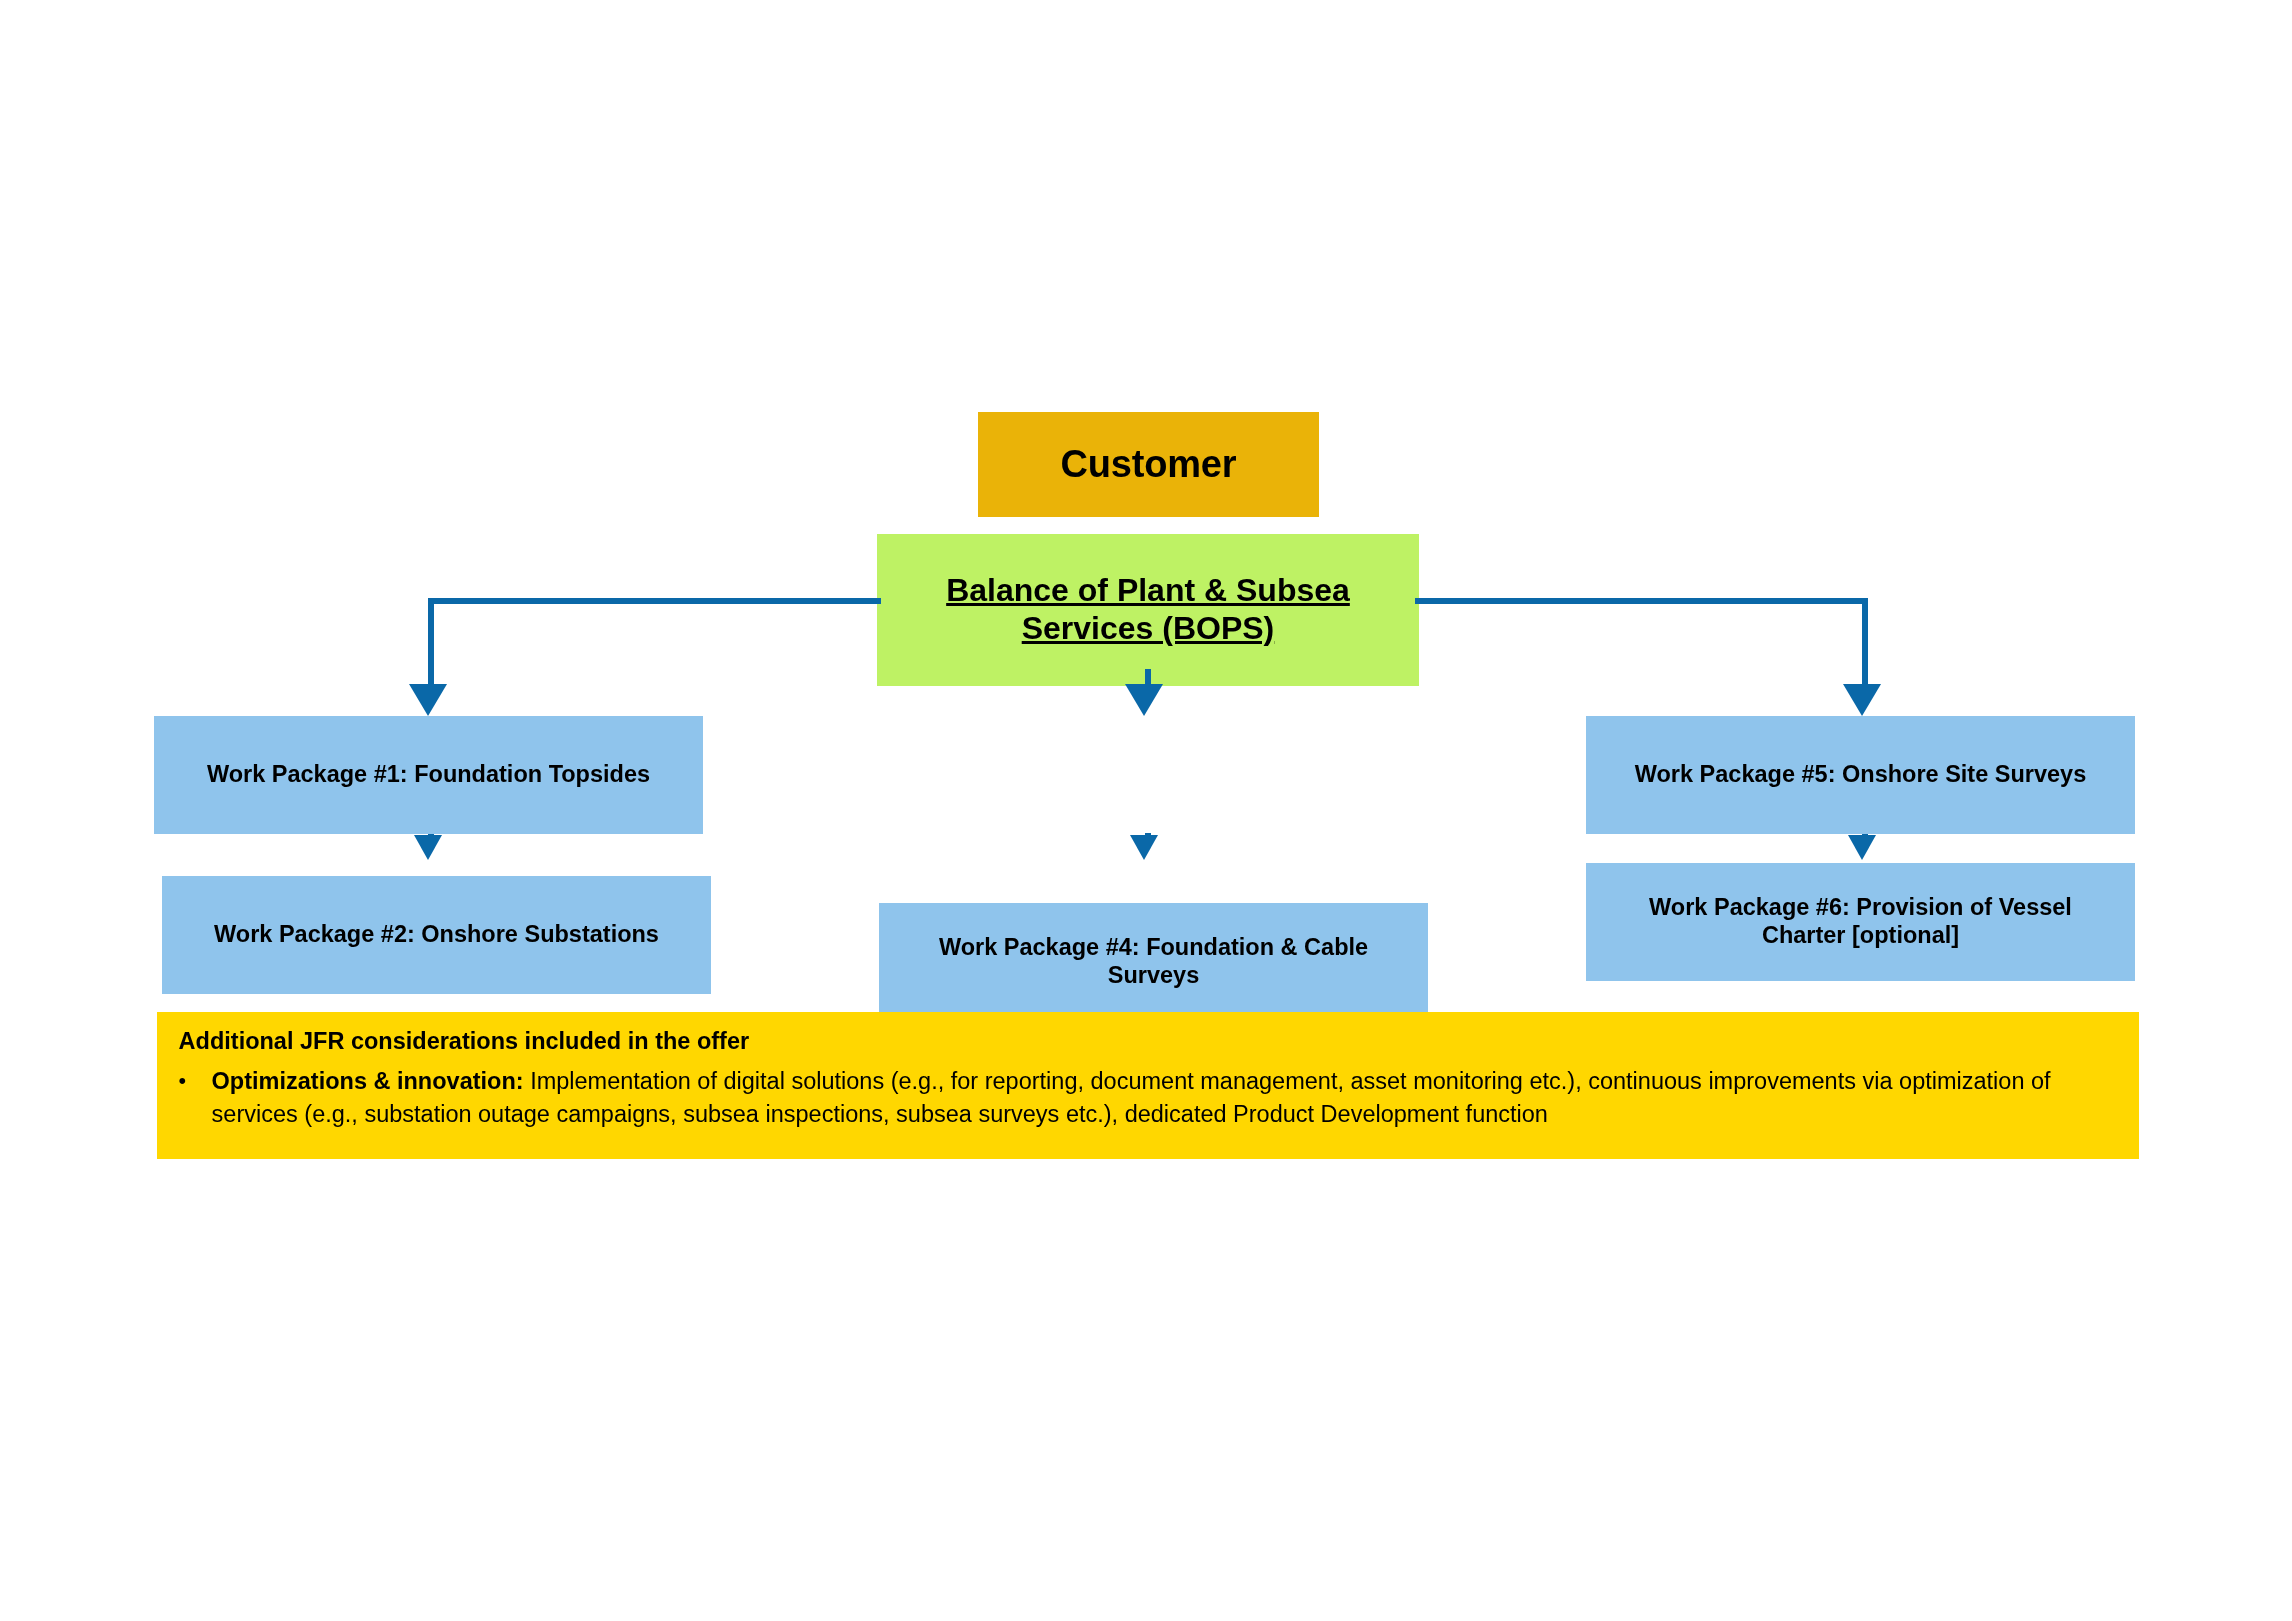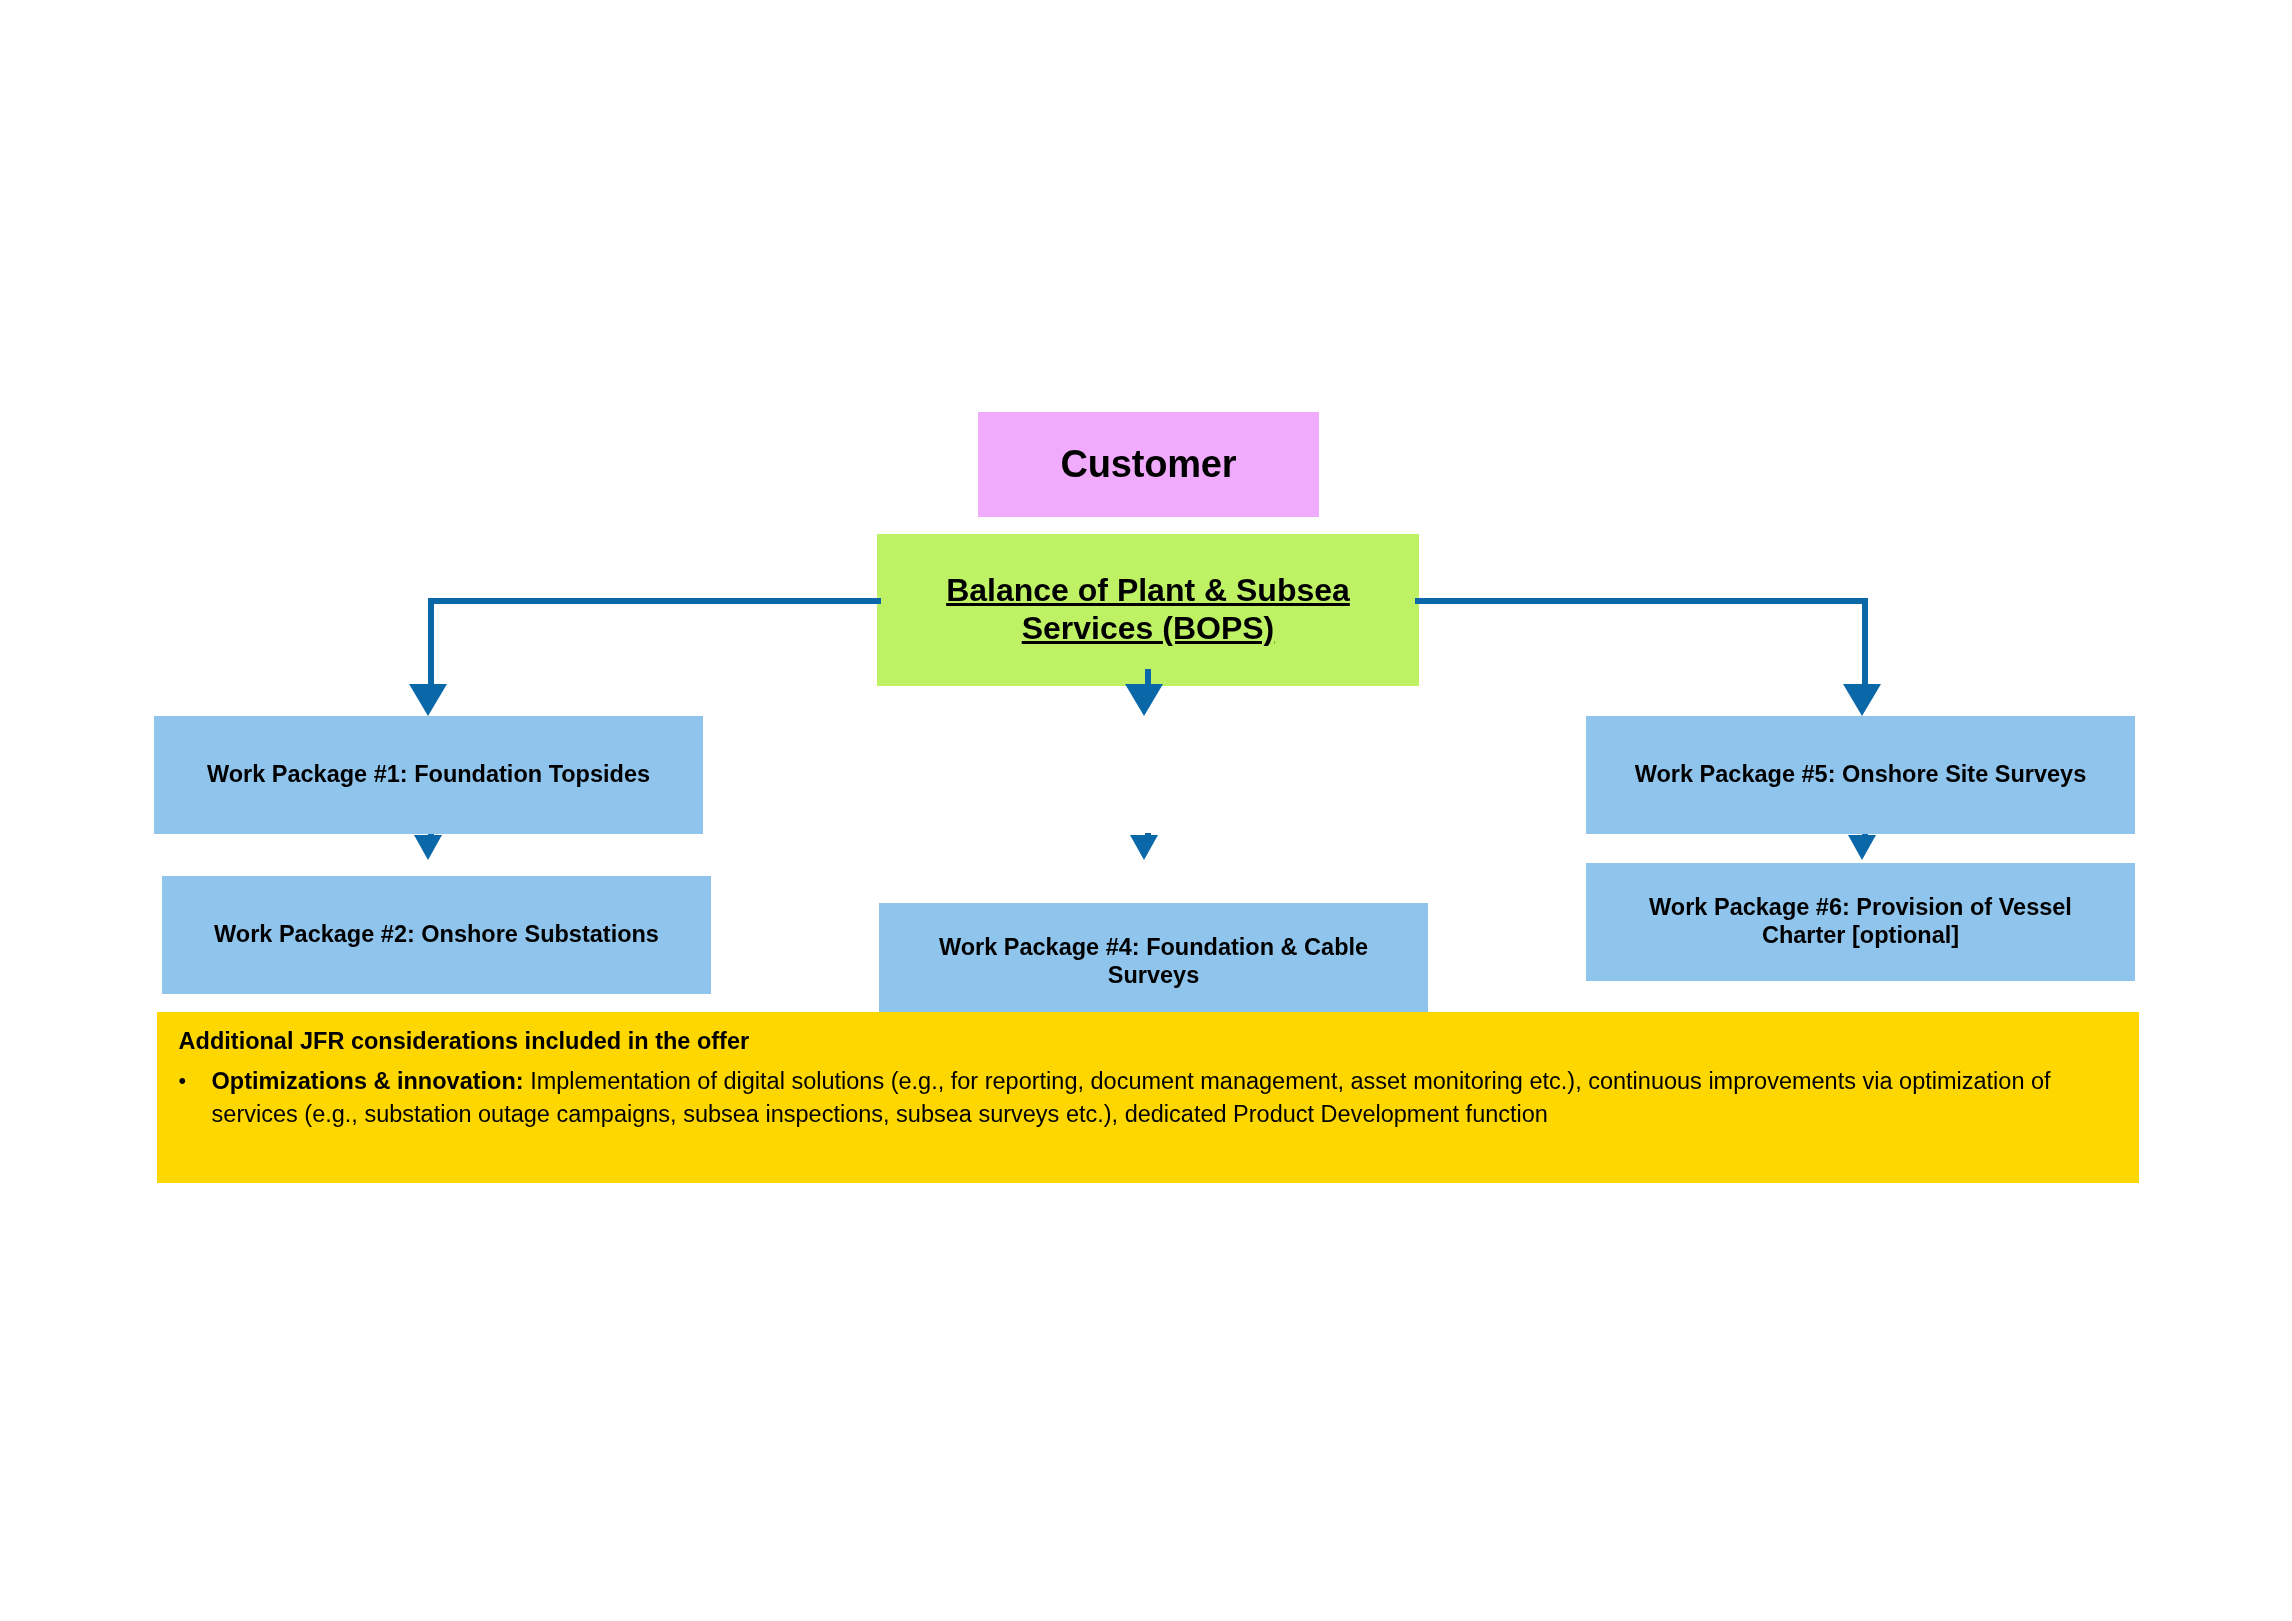--- a/index.html
+++ b/index.html
@@ -28,21 +28,21 @@
     text-align: center;
     color: #000000;
     line-height: 1.18;
   }
 
   .box-customer {
     left: 978px;
     top: 412px;
     width: 341px;
     height: 105px;
-    background: #f0abfc;
+    background: #eab308;
     font-size: 38px;
     font-weight: bold;
     letter-spacing: -0.2px;
   }
 
   .box-bops {
     left: 877px;
     top: 534px;
     width: 542px;
     height: 152px;
@@ -117,21 +117,21 @@
     border-right-width: 14.7px;
     border-top-width: 25.5px;
   }
 
   
   .note-box {
     position: absolute;
     left: 157px;
     top: 1012px;
     width: 1982px;
-    height: 171px;
+    height: 147px;
     background: #FFD700;
     box-sizing: border-box;
     padding: 13.7px 21.6px 0 21.6px;
     color: #000000;
   }
   .note-title {
     font-size: 23.5px;
     font-weight: bold;
     line-height: 1.35;
     margin-bottom: 7.8px;

